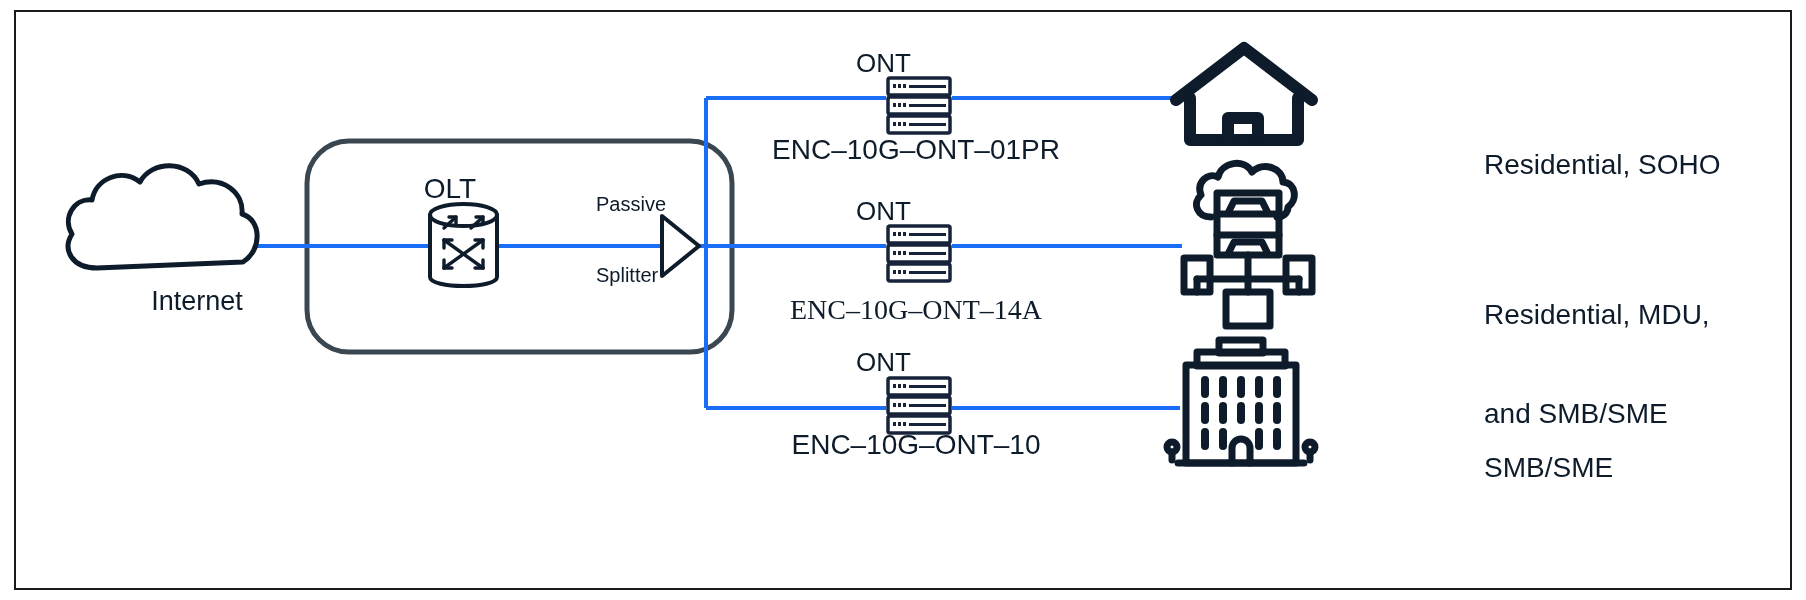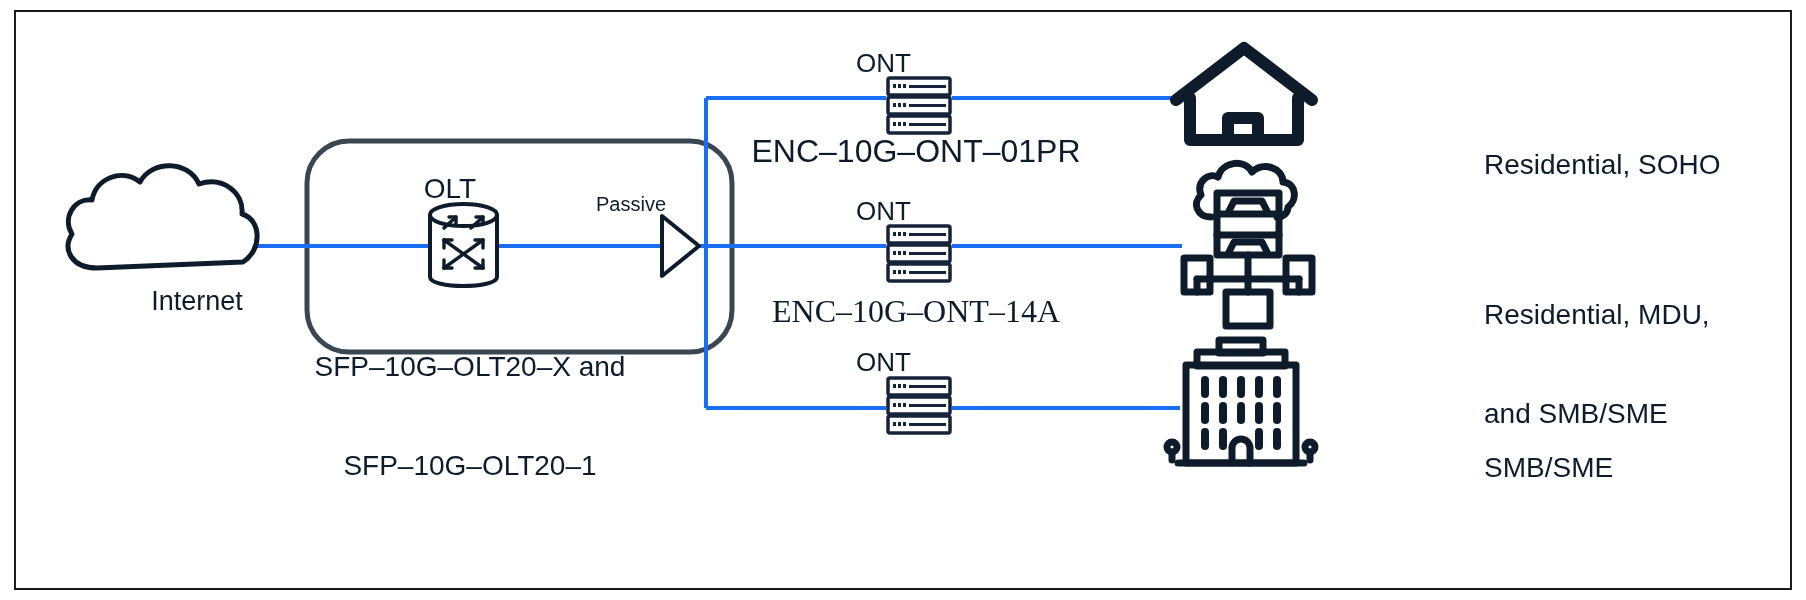--- a/index.html
+++ b/index.html
@@ -34,21 +34,21 @@
     line-height: 1.18;
   }
   .lbl-internet { left: 102px;  top: 286px; width: 190px; text-align: center; font-size: 27px; }
   .lbl-olt      { left: 385px; top: 172px; width: 130px; text-align: center; font-size: 28px; }
   .lbl-sfp      { left: 300px; top: 284px; width: 340px; text-align: center; font-size: 28px; }
   .lbl-splitter { left: 596px; top: 146px; width: 160px; text-align: left;  font-size: 20px; }
   .lbl-ont      { font-size: 26px; text-align: left; width: 120px; }
   .lbl-ont-1 { left: 856px; top: 48px; }
   .lbl-ont-2 { left: 856px; top: 196px; }
   .lbl-ont-3 { left: 856px; top: 347px; }
-  .lbl-model    { font-size: 32px; text-align: center; width: 400px; }
+  .lbl-model    { font-size: 28px; text-align: center; width: 400px; }
   .lbl-model-1 { left: 716px; top: 133px; }
   .lbl-model-2 { left: 716px; top: 293px; font-family: Liberation Serif, serif; }
   .lbl-model-3 { left: 716px; top: 428px; }
   .lbl-seg      { font-size: 28px; text-align: left; width: 330px; }
   .lbl-seg-1 { left: 1484px; top: 82px; }
   .lbl-seg-2 { left: 1484px; top: 232px; }
   .lbl-seg-3 { left: 1484px; top: 385px; }
 </style>
 </head>
 <body>
@@ -239,35 +239,33 @@
       <path d="M1310 452 L1310 460"></path>
       <circle cx="1310" cy="447" r="5"></circle>
     </g>
 
   </svg>
 
   <div class="lbl lbl-internet">Internet</div>
 
   <div class="lbl lbl-olt">OLT</div>
 
-  <div class="lbl lbl-sfp">
-    <div>SFP–10G–OLT20–X and</div>
-    <div>SFP–10G–OLT20–1</div>
-  </div>
 
   <div class="lbl lbl-splitter">
     <div>Passive</div>
+    <div>Splitter</div>
   </div>
 
   <div class="lbl lbl-ont lbl-ont-1">ONT</div>
   <div class="lbl lbl-ont lbl-ont-2">ONT</div>
   <div class="lbl lbl-ont lbl-ont-3">ONT</div>
 
   <div class="lbl lbl-model lbl-model-1">ENC–10G–ONT–01PR</div>
   <div class="lbl lbl-model lbl-model-2">ENC–10G–ONT–14A</div>
+  <div class="lbl lbl-model lbl-model-3">ENC–10G–ONT–10</div>
 
   <div class="lbl lbl-seg lbl-seg-1">
     <div>Residential, SOHO</div>
   </div>
   <div class="lbl lbl-seg lbl-seg-2">
     <div>Residential, MDU,</div>
     <div>and SMB/SME</div>
   </div>
   <div class="lbl lbl-seg lbl-seg-3">
     <div>SMB/SME</div>

